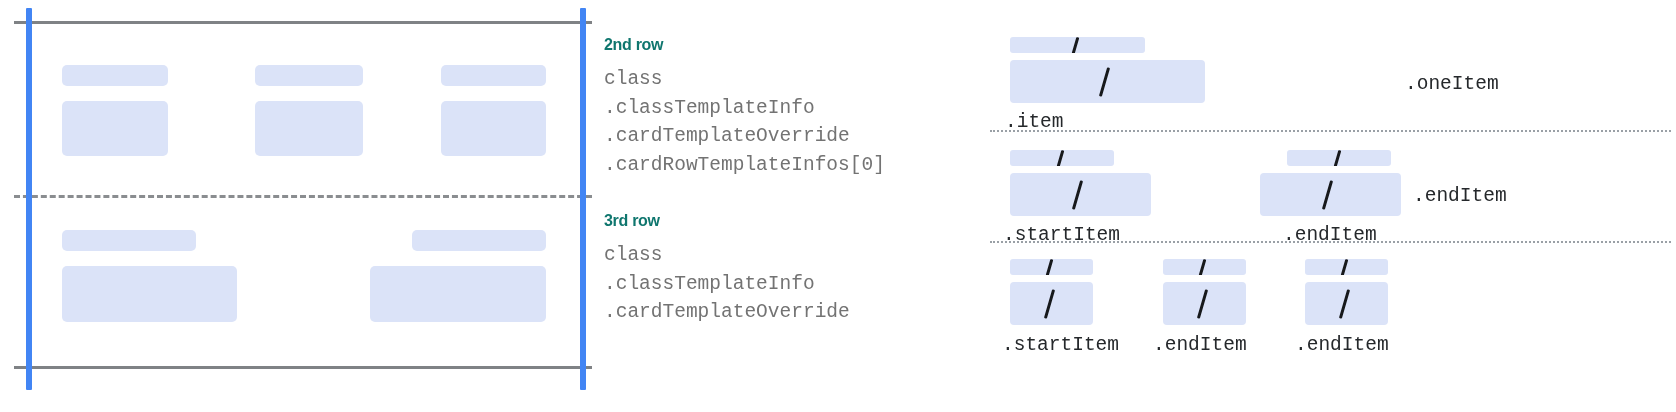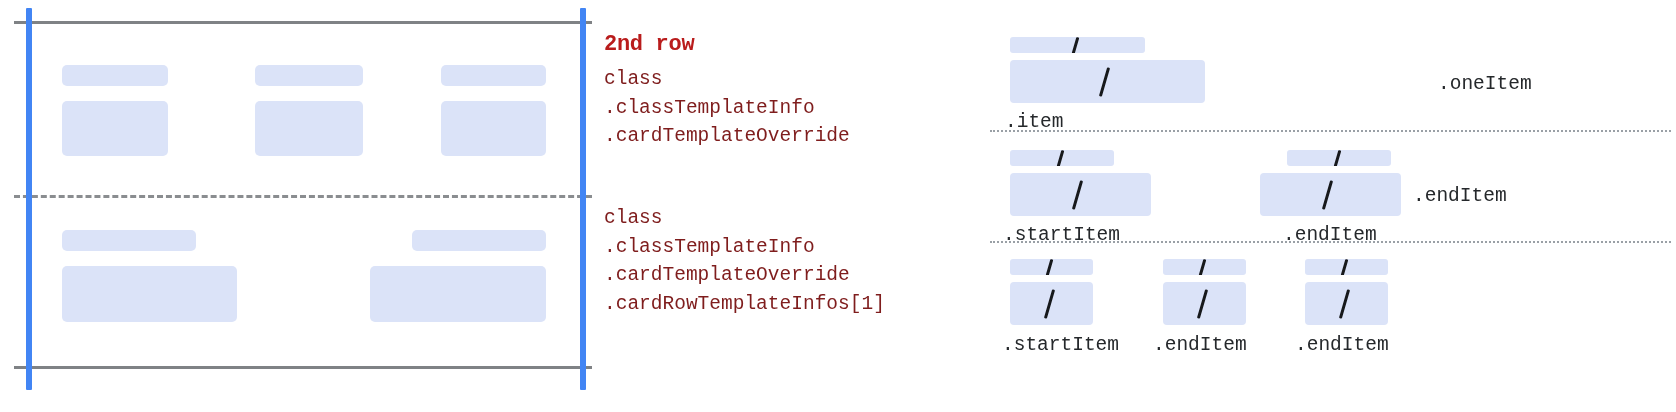--- a/index.html
+++ b/index.html
@@ -68,34 +68,34 @@
   
   .text-block {
     position: absolute;
     left: 604px;
     width: 360px;
   }
   .text-block.block-2 { top: 28px; }
   .text-block.block-3 { top: 204px; }
 
   .block-heading {
-    font-family: Liberation Mono, monospace;
-    font-size: 22px;
+    font-family: Liberation Sans, sans-serif;
+    font-size: 16px;
     font-weight: bold;
-    color: #b91c1c;
+    color: #0f766e;
     line-height: 34px;
     letter-spacing: -0.3px;
     margin: 0 0 3px 0;
     white-space: nowrap;
   }
   .code-line {
     font-family: "Liberation Mono", monospace;
     font-size: 19.5px;
     line-height: 28.5px;
-    color: #7f1d1d;
+    color: #737373;
     white-space: pre;
     letter-spacing: 0px;
   }
 
   
   #right-panel {
     position: absolute;
     left: 985px;
     top: 0;
     width: 691px;
@@ -197,45 +197,46 @@
 
     <div class="ph" style="left:412px;top:230px;width:134px;height:21px;"></div>
     <div class="ph" style="left:370px;top:266px;width:176px;height:56px;"></div>
   </div>
 
   <div class="text-block block-2">
     <div class="block-heading">2nd row</div>
     <div class="code-line">class</div>
     <div class="code-line">.classTemplateInfo</div>
     <div class="code-line">.cardTemplateOverride</div>
+    <div class="code-line">.cardRowTemplateInfos[0]</div>
   </div>
 
   <div class="text-block block-3">
+    <div class="block-heading">3rd row</div>
     <div class="code-line">class</div>
     <div class="code-line">.classTemplateInfo</div>
     <div class="code-line">.cardTemplateOverride</div>
-    <div class="code-line">.cardRowTemplateInfos[1]</div>
   </div>
 
   <div id="right-panel">
 
     <div class="dotted-sep s1"></div>
     <div class="dotted-sep s2"></div>
 
     <div class="variant v1">
       <div class="item-col" style="left:25px;top:0px;">
         <div class="sbar" style="width:135px;margin-top:13px;">
           <span class="slash sm" style="left:64px;"></span>
         </div>
         <div class="bbar" style="width:195px;height:43px;margin-top:7px;">
           <span class="slash lg" style="left:93px;"></span>
         </div>
       </div>
       <div class="mono-label" style="left:20px;top:86px;">.item</div>
-      <div class="variant-name" style="left:453px;top:48px;">.oneItem</div>
+      <div class="variant-name" style="left:420px;top:48px;">.oneItem</div>
     </div>
 
     <div class="variant v2">
       <div class="item-col" style="left:25px;top:0px;">
         <div class="sbar" style="width:104px;margin-top:12px;">
           <span class="slash sm" style="left:49px;"></span>
         </div>
         <div class="bbar" style="width:141px;height:43px;margin-top:7px;">
           <span class="slash lg" style="left:66px;"></span>
         </div>

